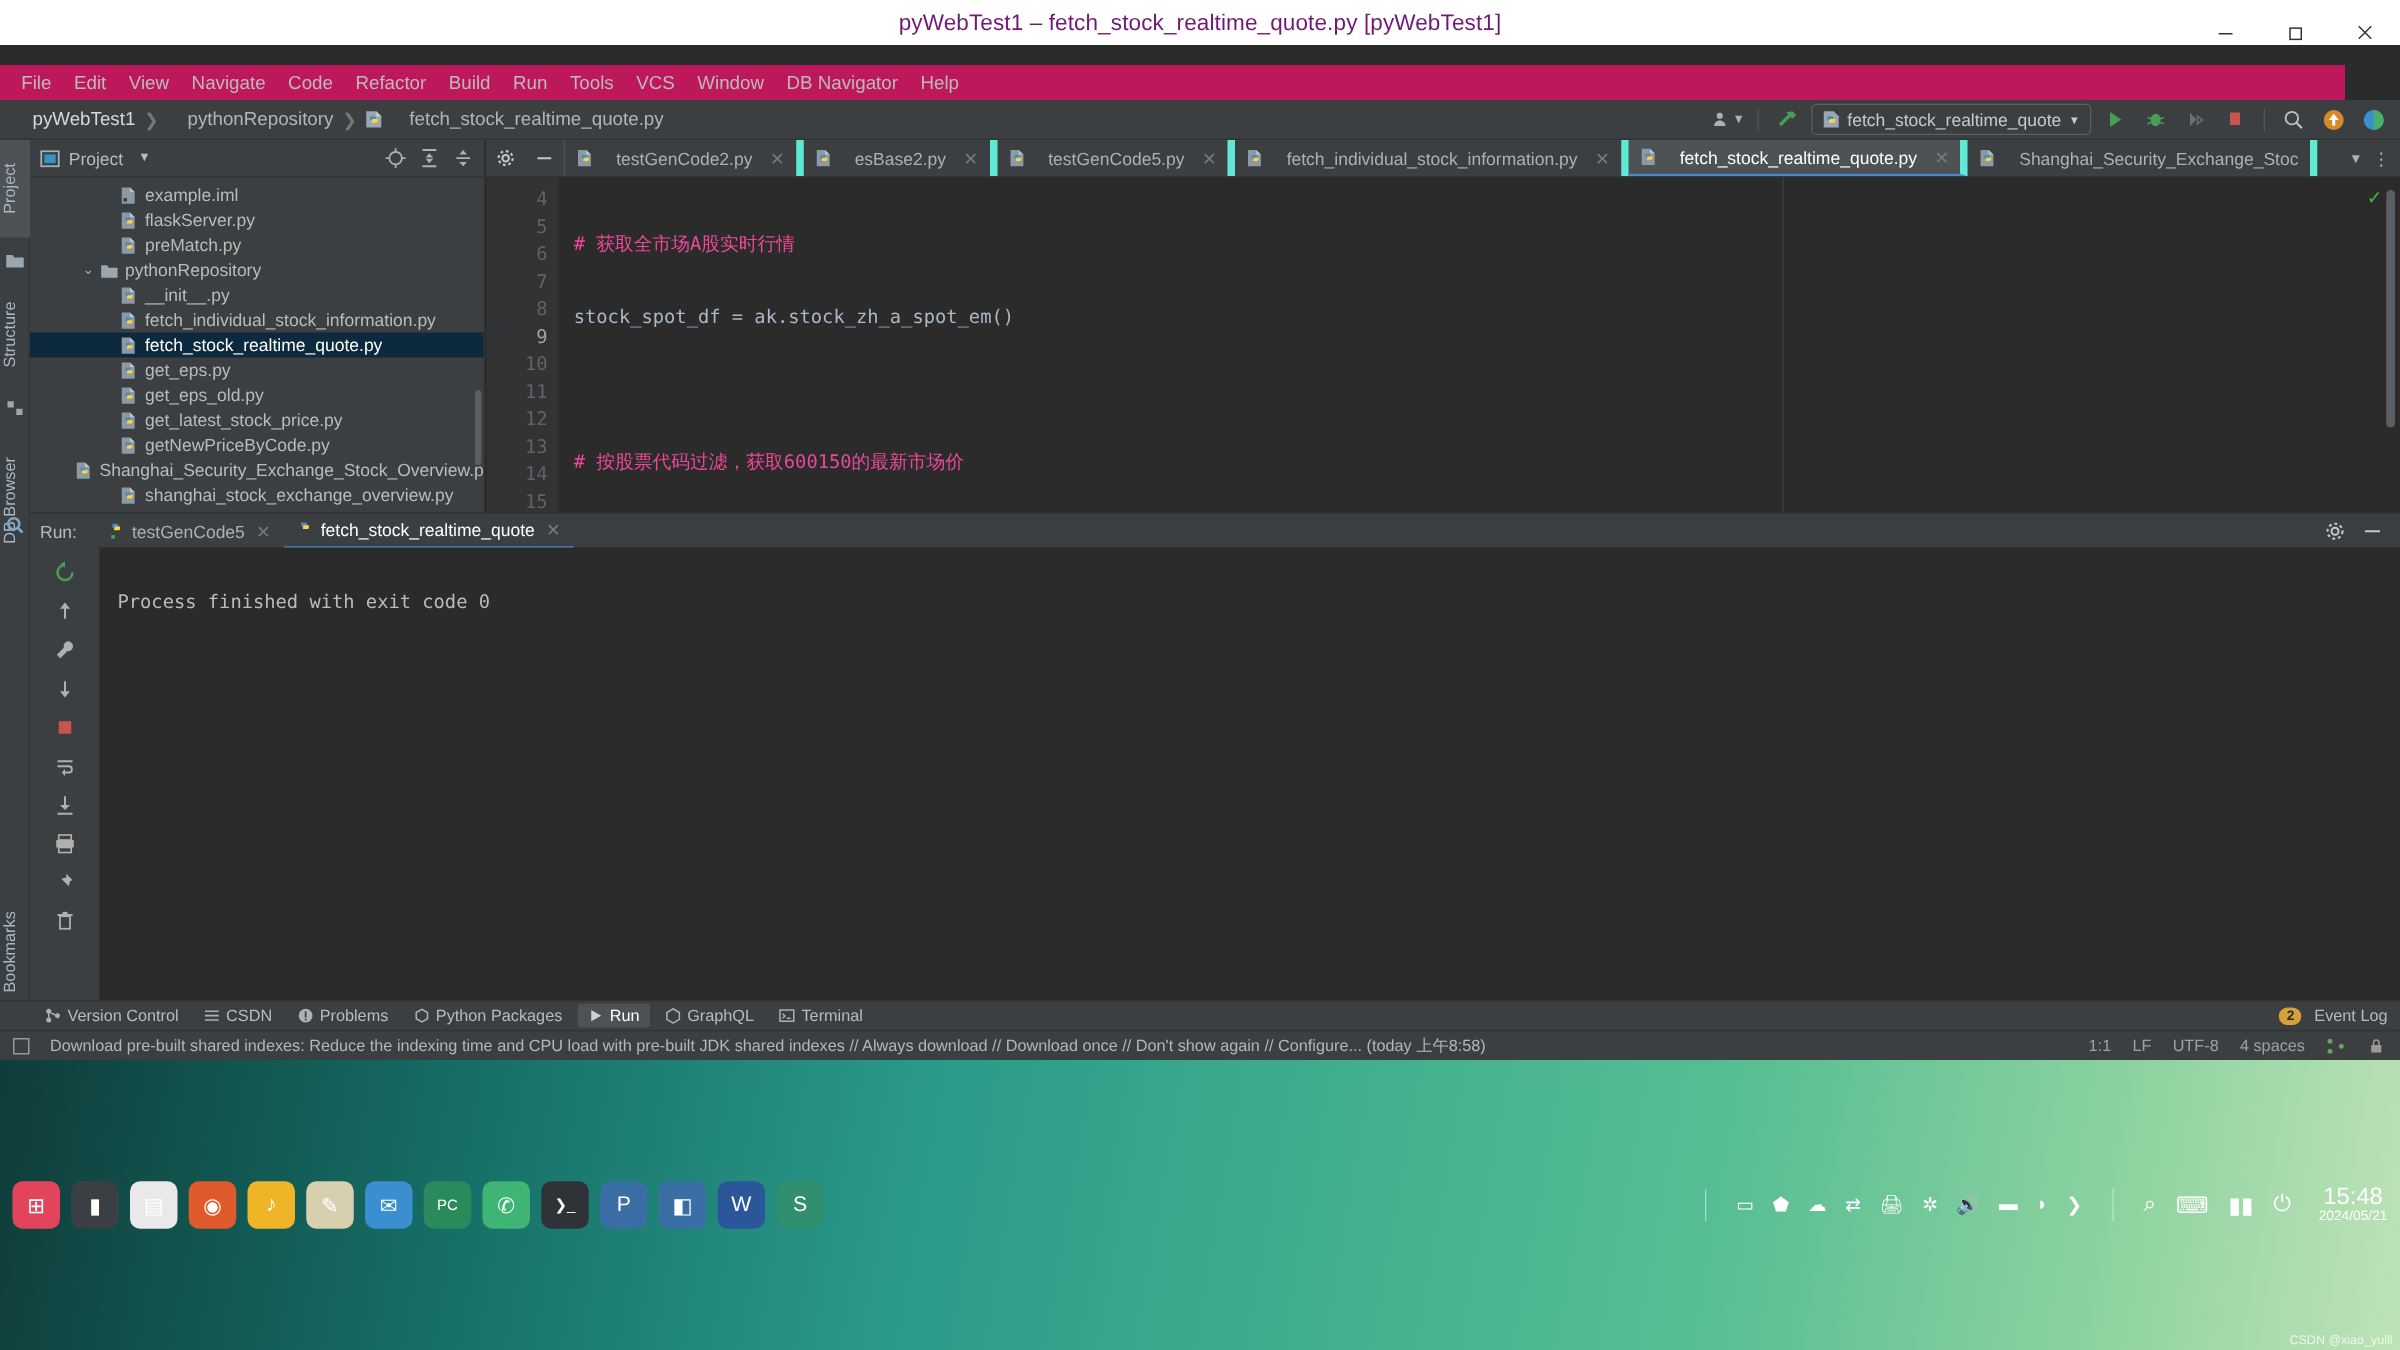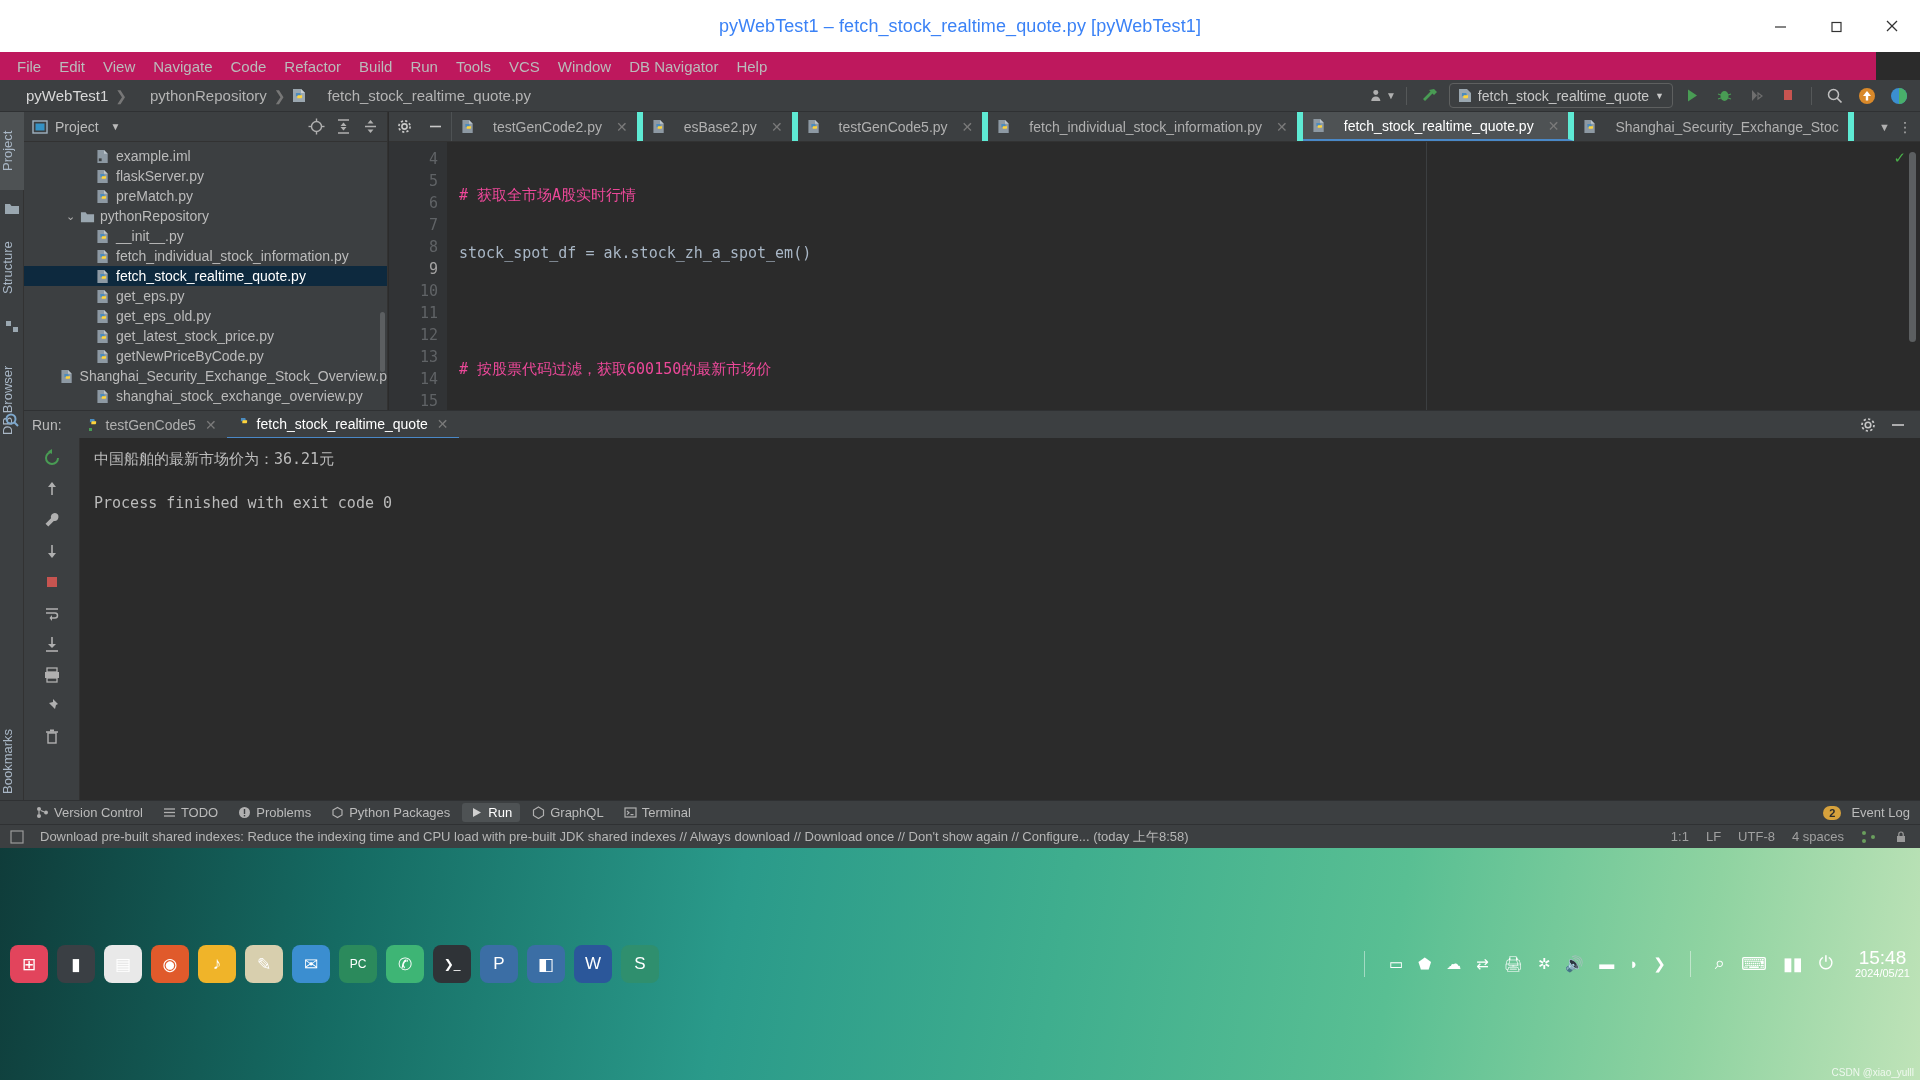--- a/index.html
+++ b/index.html
@@ -7,22 +7,22 @@
     width: 1920px; height: 1080px;
     overflow: hidden;
     background: #2b2b2b;
     font-family: "Liberation Sans", sans-serif;
     -webkit-font-smoothing: antialiased;
   }
   .app { position: relative; width: 1920px; height: 1080px; }
 
   
   .titlebar {
-    position: absolute; top: 0; left: 0; width: 1920px; height: 52px;
-    background: #ffffff; color: #3b82f6;
+    position: absolute; top: 0; left: 0; width: 1920px; height: 36px;
+    background: #ffffff; color: #701a75;
     display: flex; align-items: center; justify-content: center;
   }
   .titlebar .title { font-size: 18px; letter-spacing: .1px; }
   .winbtns { position: absolute; right: 0; top: 0; height: 52px; display: flex; align-items: center; }
   .winbtn { width: 56px; height: 52px; display: flex; align-items: center; justify-content: center;
             color: #333; font-size: 17px; }
 
   
   .menubar {
     position: absolute; top: 52px; left: 0; width: 1876px; height: 28px;
@@ -701,21 +701,20 @@
         <div class="rsbtn">
           <svg width="18" height="18" viewBox="0 0 18 18">
               <rect x="5" y="5" width="8" height="10" fill="none" stroke="#b0b0b0" stroke-width="1.4"></rect>
               <line x1="3" y1="4" x2="15" y2="4" stroke="#b0b0b0" stroke-width="1.5"></line>
               <rect x="7" y="1.5" width="4" height="2" fill="#b0b0b0"></rect>
             </svg>
         </div>
       </div>
 
       <div class="console">
-        <div class="consoleline">中国船舶的最新市场价为：36.21元</div>
         <div class="consoleline">&nbsp;</div>
         <div class="consoleline">Process finished with exit code 0</div>
       </div>
     </div>
   </div>
 
   <div class="bottombar">
     <div class="bwin">
       <svg width="13" height="13" viewBox="0 0 13 13">
           <circle cx="3" cy="3" r="2" fill="#b0b0b0"></circle>
@@ -724,21 +723,21 @@
           <path d="M3 5v3M4.8 4.5L8.4 6" stroke="#b0b0b0" stroke-width="1.2" fill="none"></path>
         </svg>
       <span>Version Control</span>
     </div>
     <div class="bwin">
       <svg width="13" height="13" viewBox="0 0 13 13">
           <line x1="1" y1="3" x2="12" y2="3" stroke="#b0b0b0" stroke-width="1.3"></line>
           <line x1="1" y1="6.5" x2="12" y2="6.5" stroke="#b0b0b0" stroke-width="1.3"></line>
           <line x1="1" y1="10" x2="12" y2="10" stroke="#b0b0b0" stroke-width="1.3"></line>
         </svg>
-      <span>TODO</span>
+      <span>CSDN</span>
     </div>
     <div class="bwin">
       <svg width="13" height="13" viewBox="0 0 13 13">
           <circle cx="6.5" cy="6.5" r="5.5" fill="#b0b0b0"></circle>
           <rect x="5.8" y="3" width="1.4" height="5" fill="#3c3f41"></rect>
           <rect x="5.8" y="9" width="1.4" height="1.4" fill="#3c3f41"></rect>
         </svg>
       <span>Problems</span>
     </div>
     <div class="bwin">

